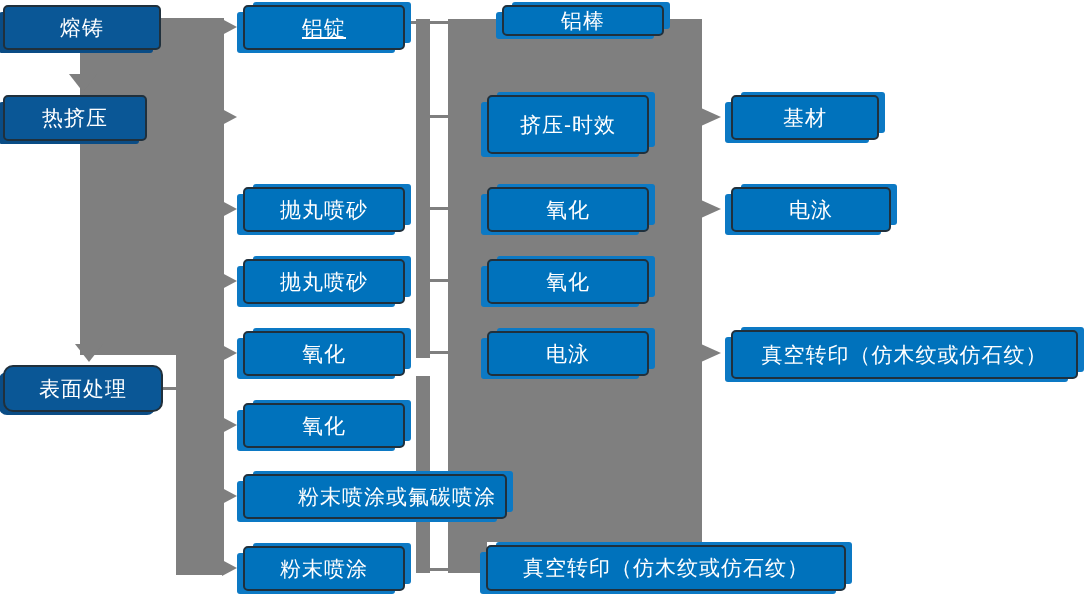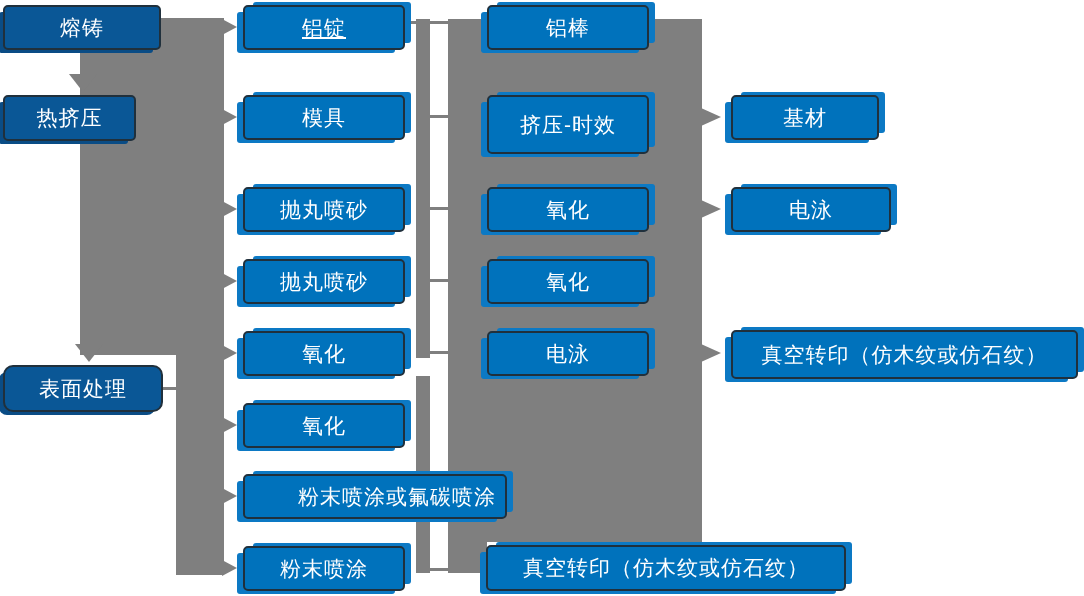--- a/index.html
+++ b/index.html
@@ -98,33 +98,32 @@
   <div class="arr-r" style="left:222px; top:560px;"></div>
 
   <div class="arr-rb" style="left:701px; top:108px;"></div>
   <div class="arr-rb" style="left:701px; top:200px;"></div>
   <div class="arr-rb" style="left:701px; top:344px;"></div>
 
   <div class="arr-d" style="left:69px; top:74px;"></div>
   <div class="arr-d" style="left:75px; top:344px;"></div>
 
   <div class="box dark" style="left:3px; top:5px;   width:158px; height:45px;">熔铸</div>
-  <div class="box dark" style="left:3px; top:95px;  width:133px; height:46px;">热挤压</div>
+  <div class="box dark" style="left:3px; top:95px;  width:144px; height:46px;">热挤压</div>
   <div class="box dark" style="left:3px; top:365px; width:160px; height:47px;border-radius:10px;">表面处理</div>
 
   <div class="box" style="left:243px; top:5px;   width:162px; height:45px;text-decoration:underline;">铝锭</div>
-  <div class="box" style="left:243px; top:95px;  width:162px; height:45px;">模具</div>
   <div class="box" style="left:243px; top:187px; width:162px; height:45px;">抛丸喷砂</div>
   <div class="box" style="left:243px; top:259px; width:162px; height:45px;">抛丸喷砂</div>
   <div class="box" style="left:243px; top:331px; width:162px; height:45px;">氧化</div>
   <div class="box" style="left:243px; top:403px; width:162px; height:45px;">氧化</div>
   <div class="box" style="left:243px; top:474px; width:264px; height:45px;padding-left:44px;">粉末喷涂或氟碳喷涂</div>
   <div class="box" style="left:243px; top:546px; width:162px; height:45px;">粉末喷涂</div>
 
-  <div class="box" style="left:487px; top:5px;   width:162px; height:45px;">铝棒</div>
+  <div class="box" style="left:502px; top:5px;   width:162px; height:31px;">铝棒</div>
   <div class="box" style="left:487px; top:95px;  width:162px; height:59px;">挤压-时效</div>
   <div class="box" style="left:487px; top:187px; width:162px; height:45px;">氧化</div>
   <div class="box" style="left:487px; top:259px; width:162px; height:45px;">氧化</div>
   <div class="box" style="left:487px; top:331px; width:162px; height:45px;">电泳</div>
   <div class="box" style="left:486px; top:545px; width:360px; height:46px;">真空转印（仿木纹或仿石纹）</div>
 
   <div class="box" style="left:731px; top:95px;  width:148px; height:45px;">基材</div>
   <div class="box" style="left:731px; top:187px; width:160px; height:45px;">电泳</div>
   <div class="box" style="left:731px; top:330px; width:347px; height:49px;">真空转印（仿木纹或仿石纹）</div>
 

